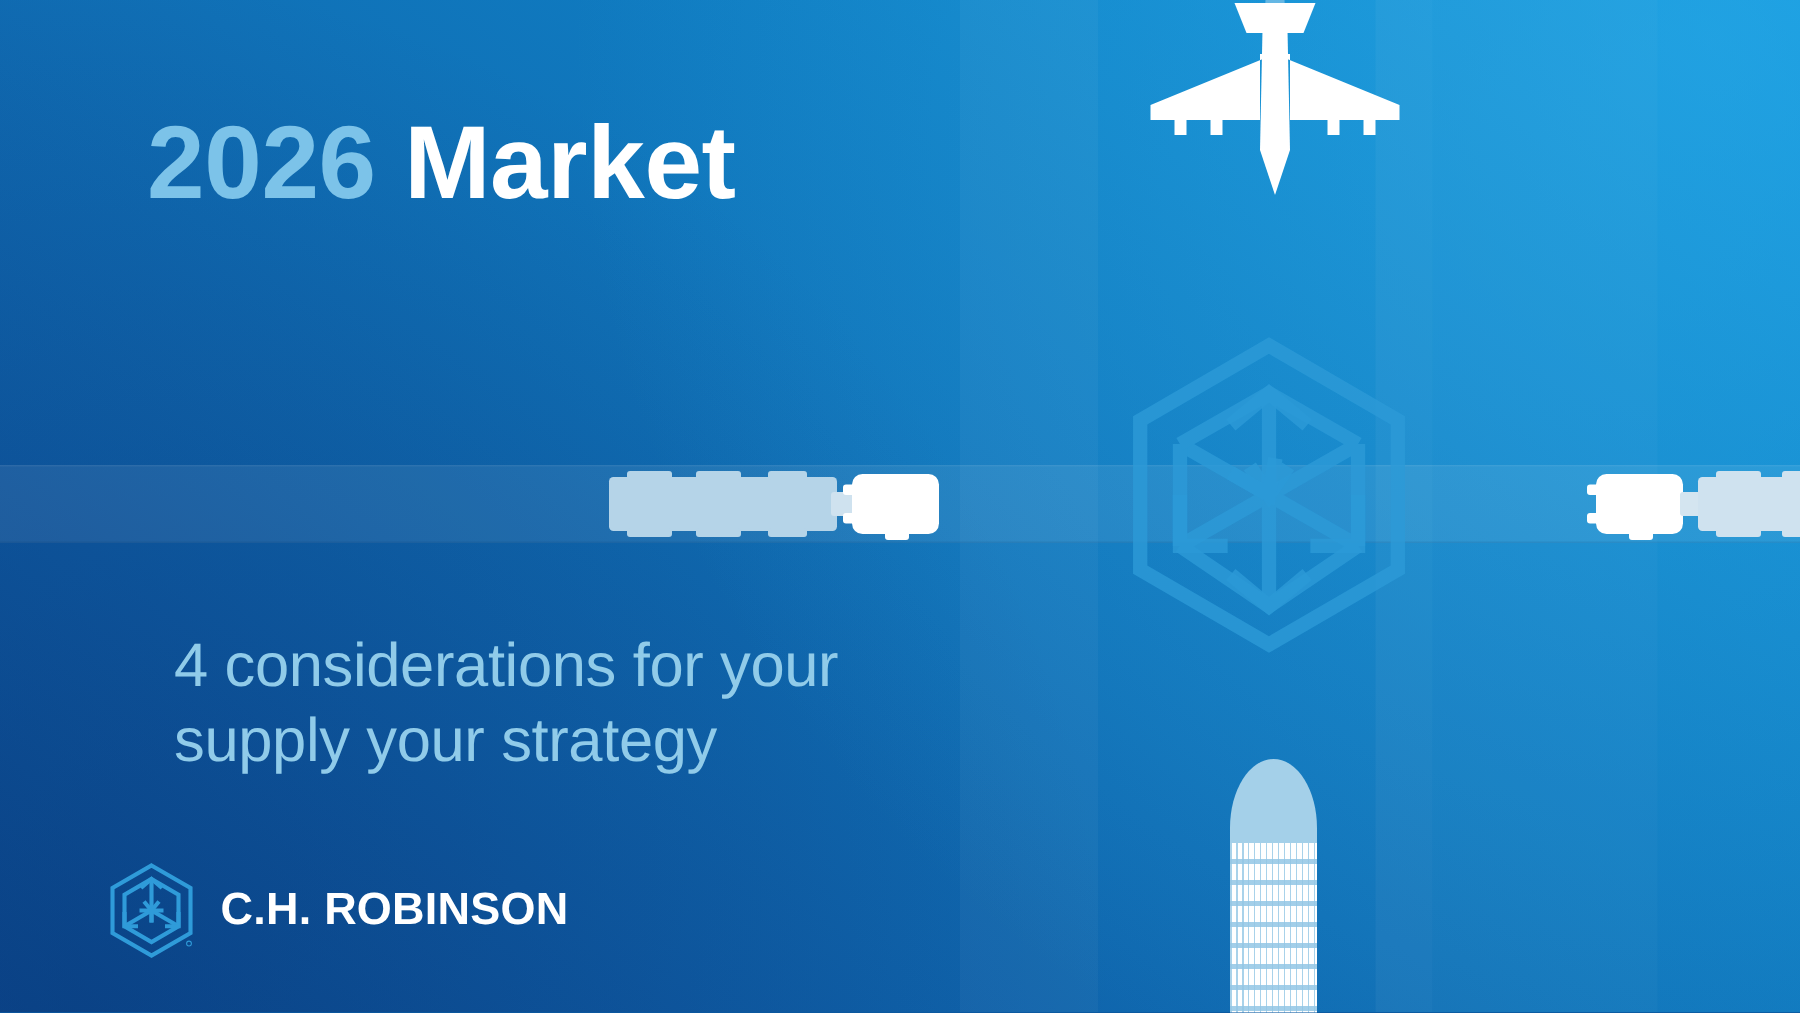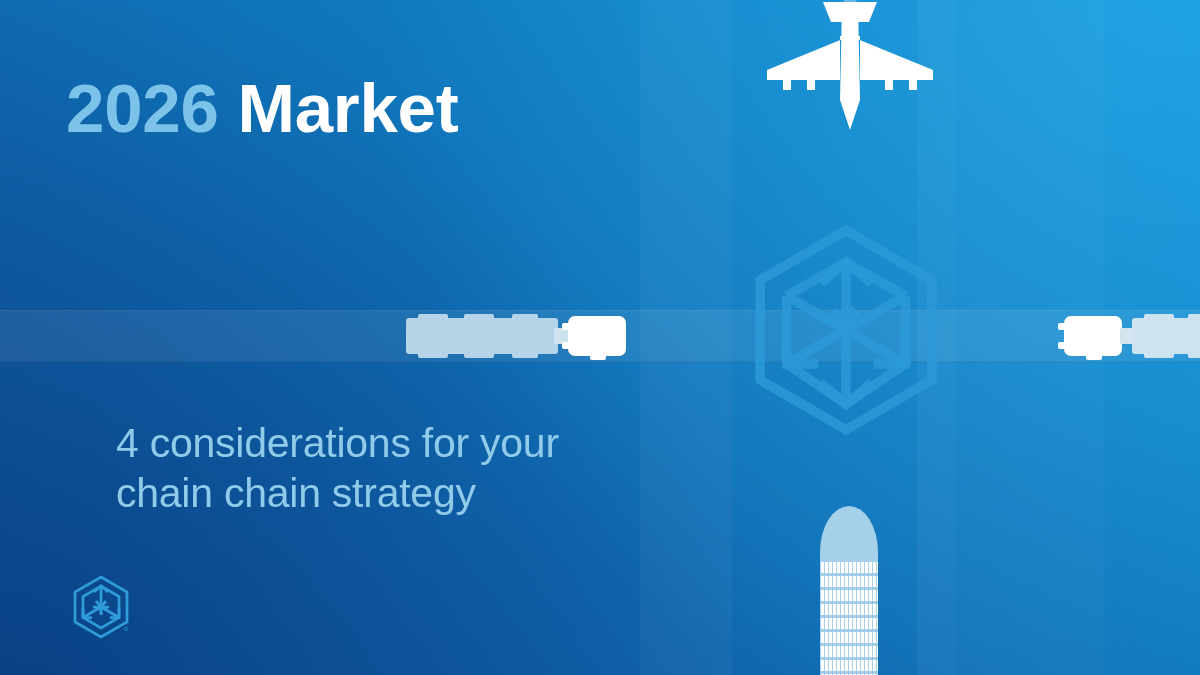--- a/index.html
+++ b/index.html
@@ -89,20 +89,21 @@
   .headline-row {
     font-size: 69px;
     font-weight: 700;
     color: #ffffff;
     white-space: nowrap;
     display: block;
   }
   .headline-year {
     color: #7cc3e9;
     font-weight: 700;
+    margin-left: 32px;
   }
 
   .subtitle {
     position: absolute;
     left: 68px;
     top: 418px;
     font-size: 41px;
     font-weight: 400;
     color: #90cbe9;
     line-height: 1.22;
@@ -339,21 +340,21 @@
     <div class="tower-body"></div>
     <div class="tower-floors"></div>
   </div>
 
   <div class="headline">
     <span class="headline-row"><span class="headline-year">2026</span> <span>Market</span></span>
   </div>
 
   <div class="subtitle">
     <span>4 considerations for your</span>
-    <span>chain chain strategy</span>
+    <span>supply your strategy</span>
   </div>
 
   <div class="logo-lockup">
     <svg class="logo-mark" viewBox="0 0 116 128">
       <g fill="none" stroke="#2f9bd9" stroke-width="5.5" stroke-linecap="butt" stroke-linejoin="miter">
 
         <polygon points="58,4 110,34 110,94 58,124 6,94 6,34"></polygon>
 
         <polygon points="58,22 94,43 94,85 58,106 22,85 22,43"></polygon>
 
@@ -368,15 +369,16 @@
         <polyline points="48,52 58,64 68,52"></polyline>
 
         <polyline points="22,66 22,85 40,85"></polyline>
         <polyline points="42,64 58,64 58,80"></polyline>
 
         <polyline points="94,66 94,85 76,85"></polyline>
         <polyline points="74,64 58,64 58,80"></polyline>
       </g>
       <circle cx="108" cy="108" r="3.2" fill="none" stroke="#2f9bd9" stroke-width="1.4"></circle>
     </svg>
+    <div class="logo-wordmark">C.H. ROBINSON</div>
   </div>
 
 </div>
 
 </body></html>

